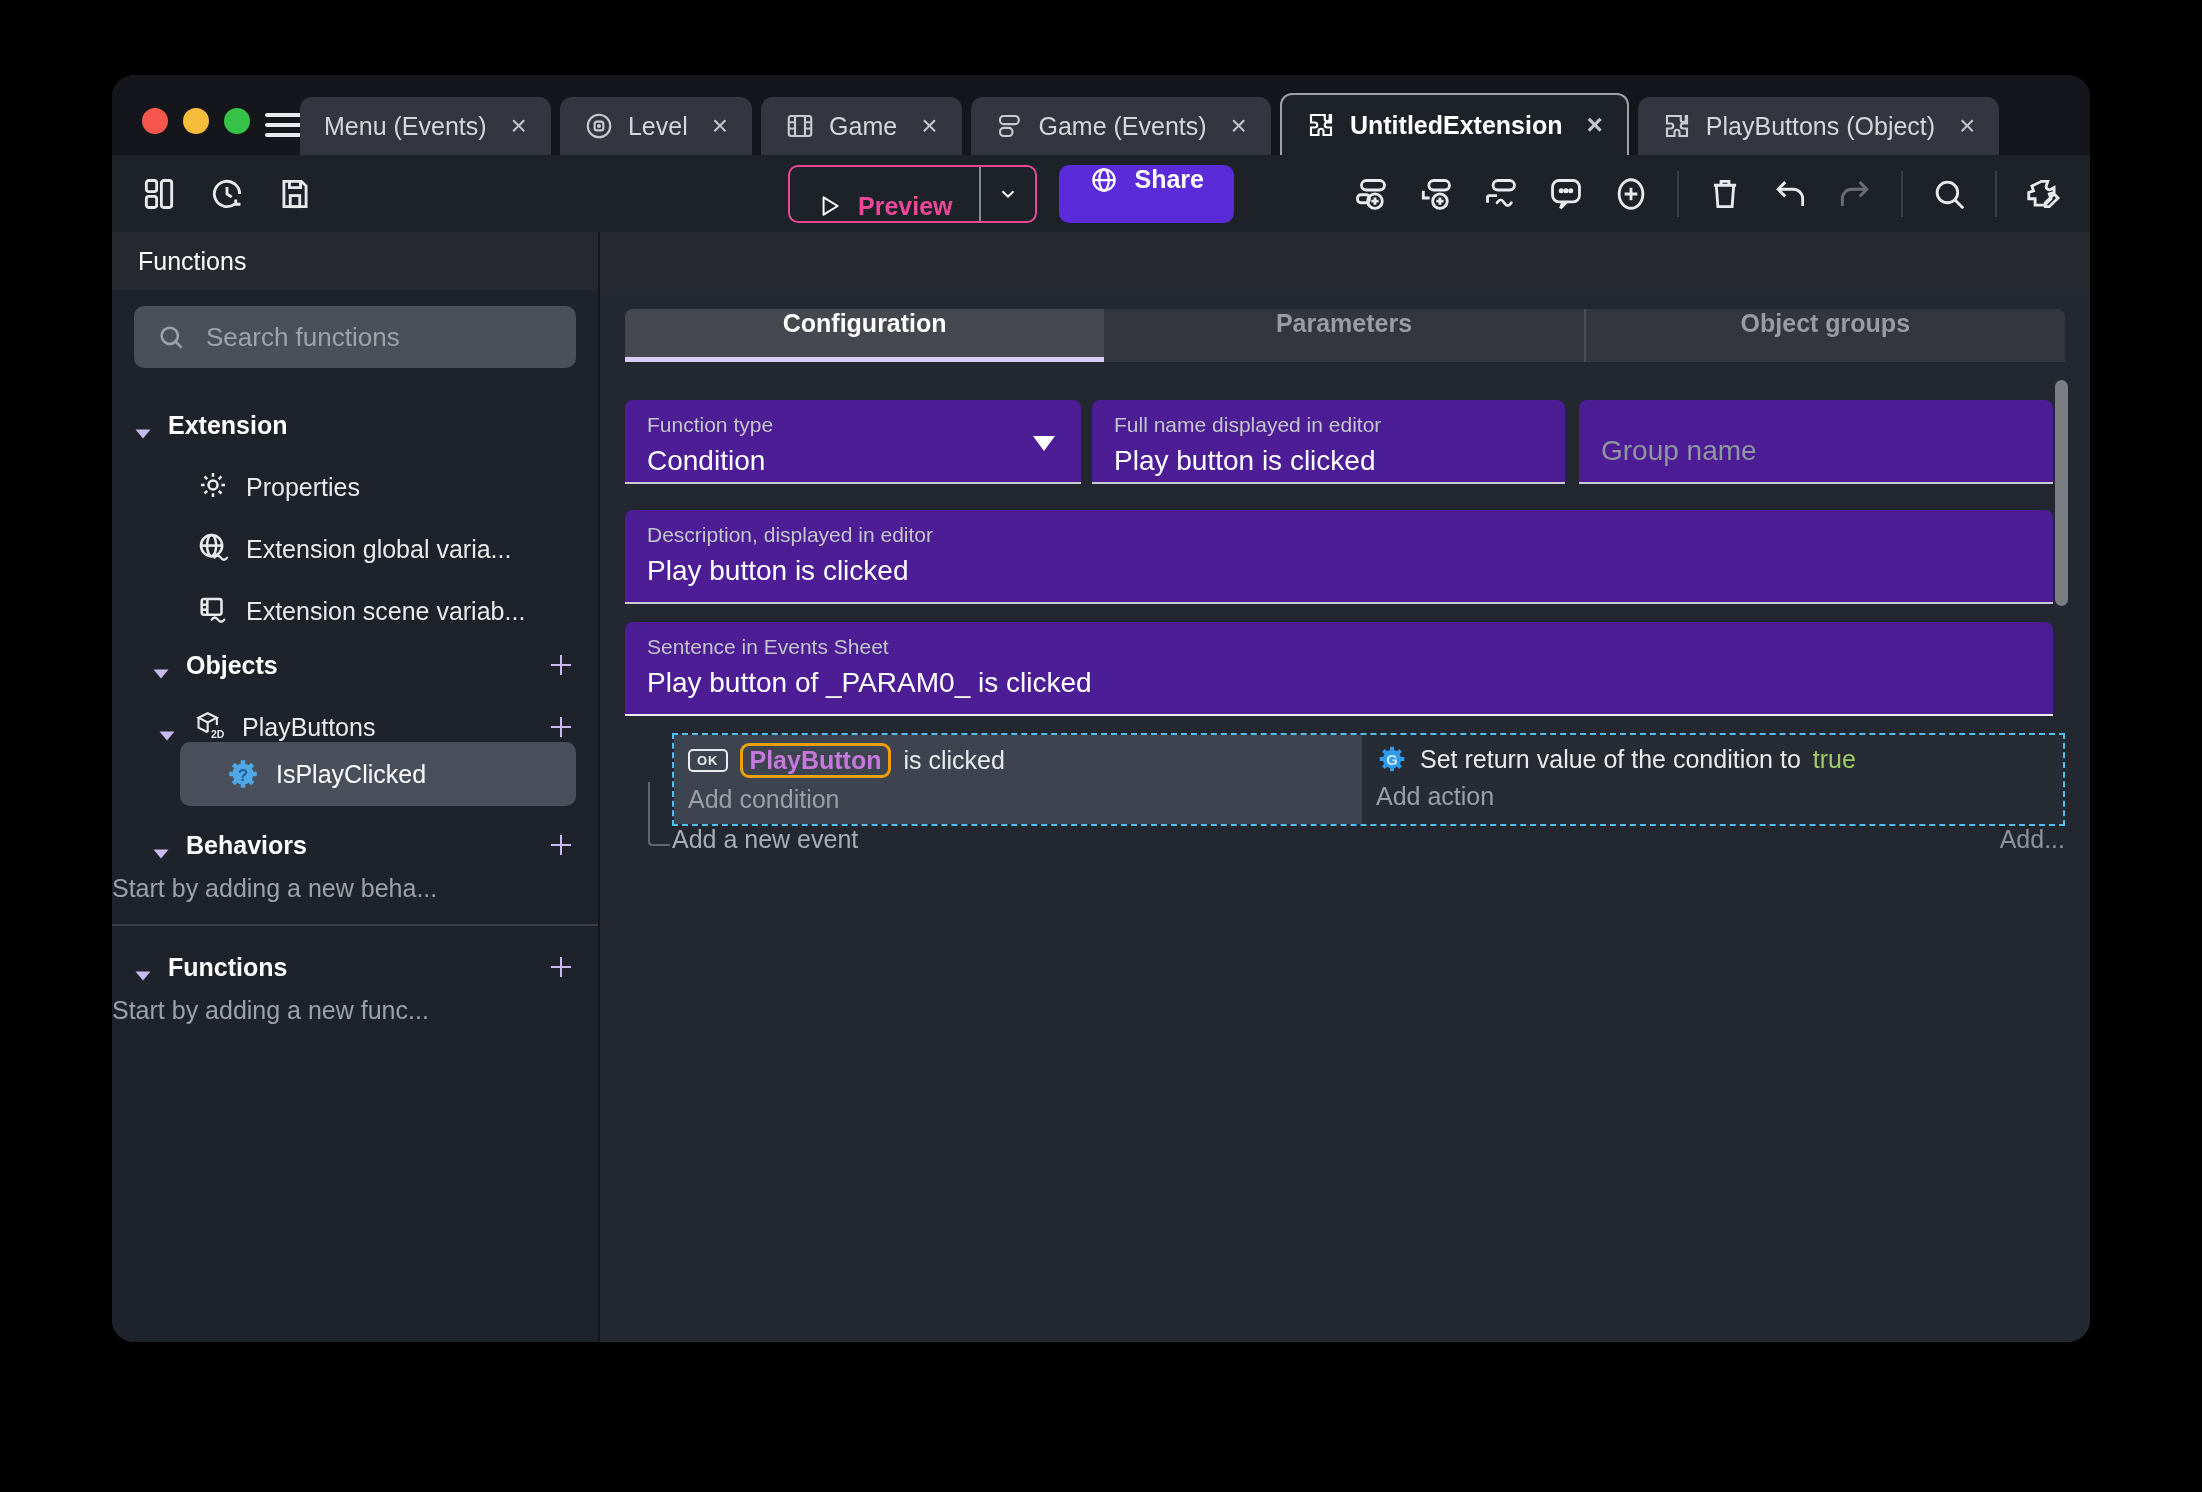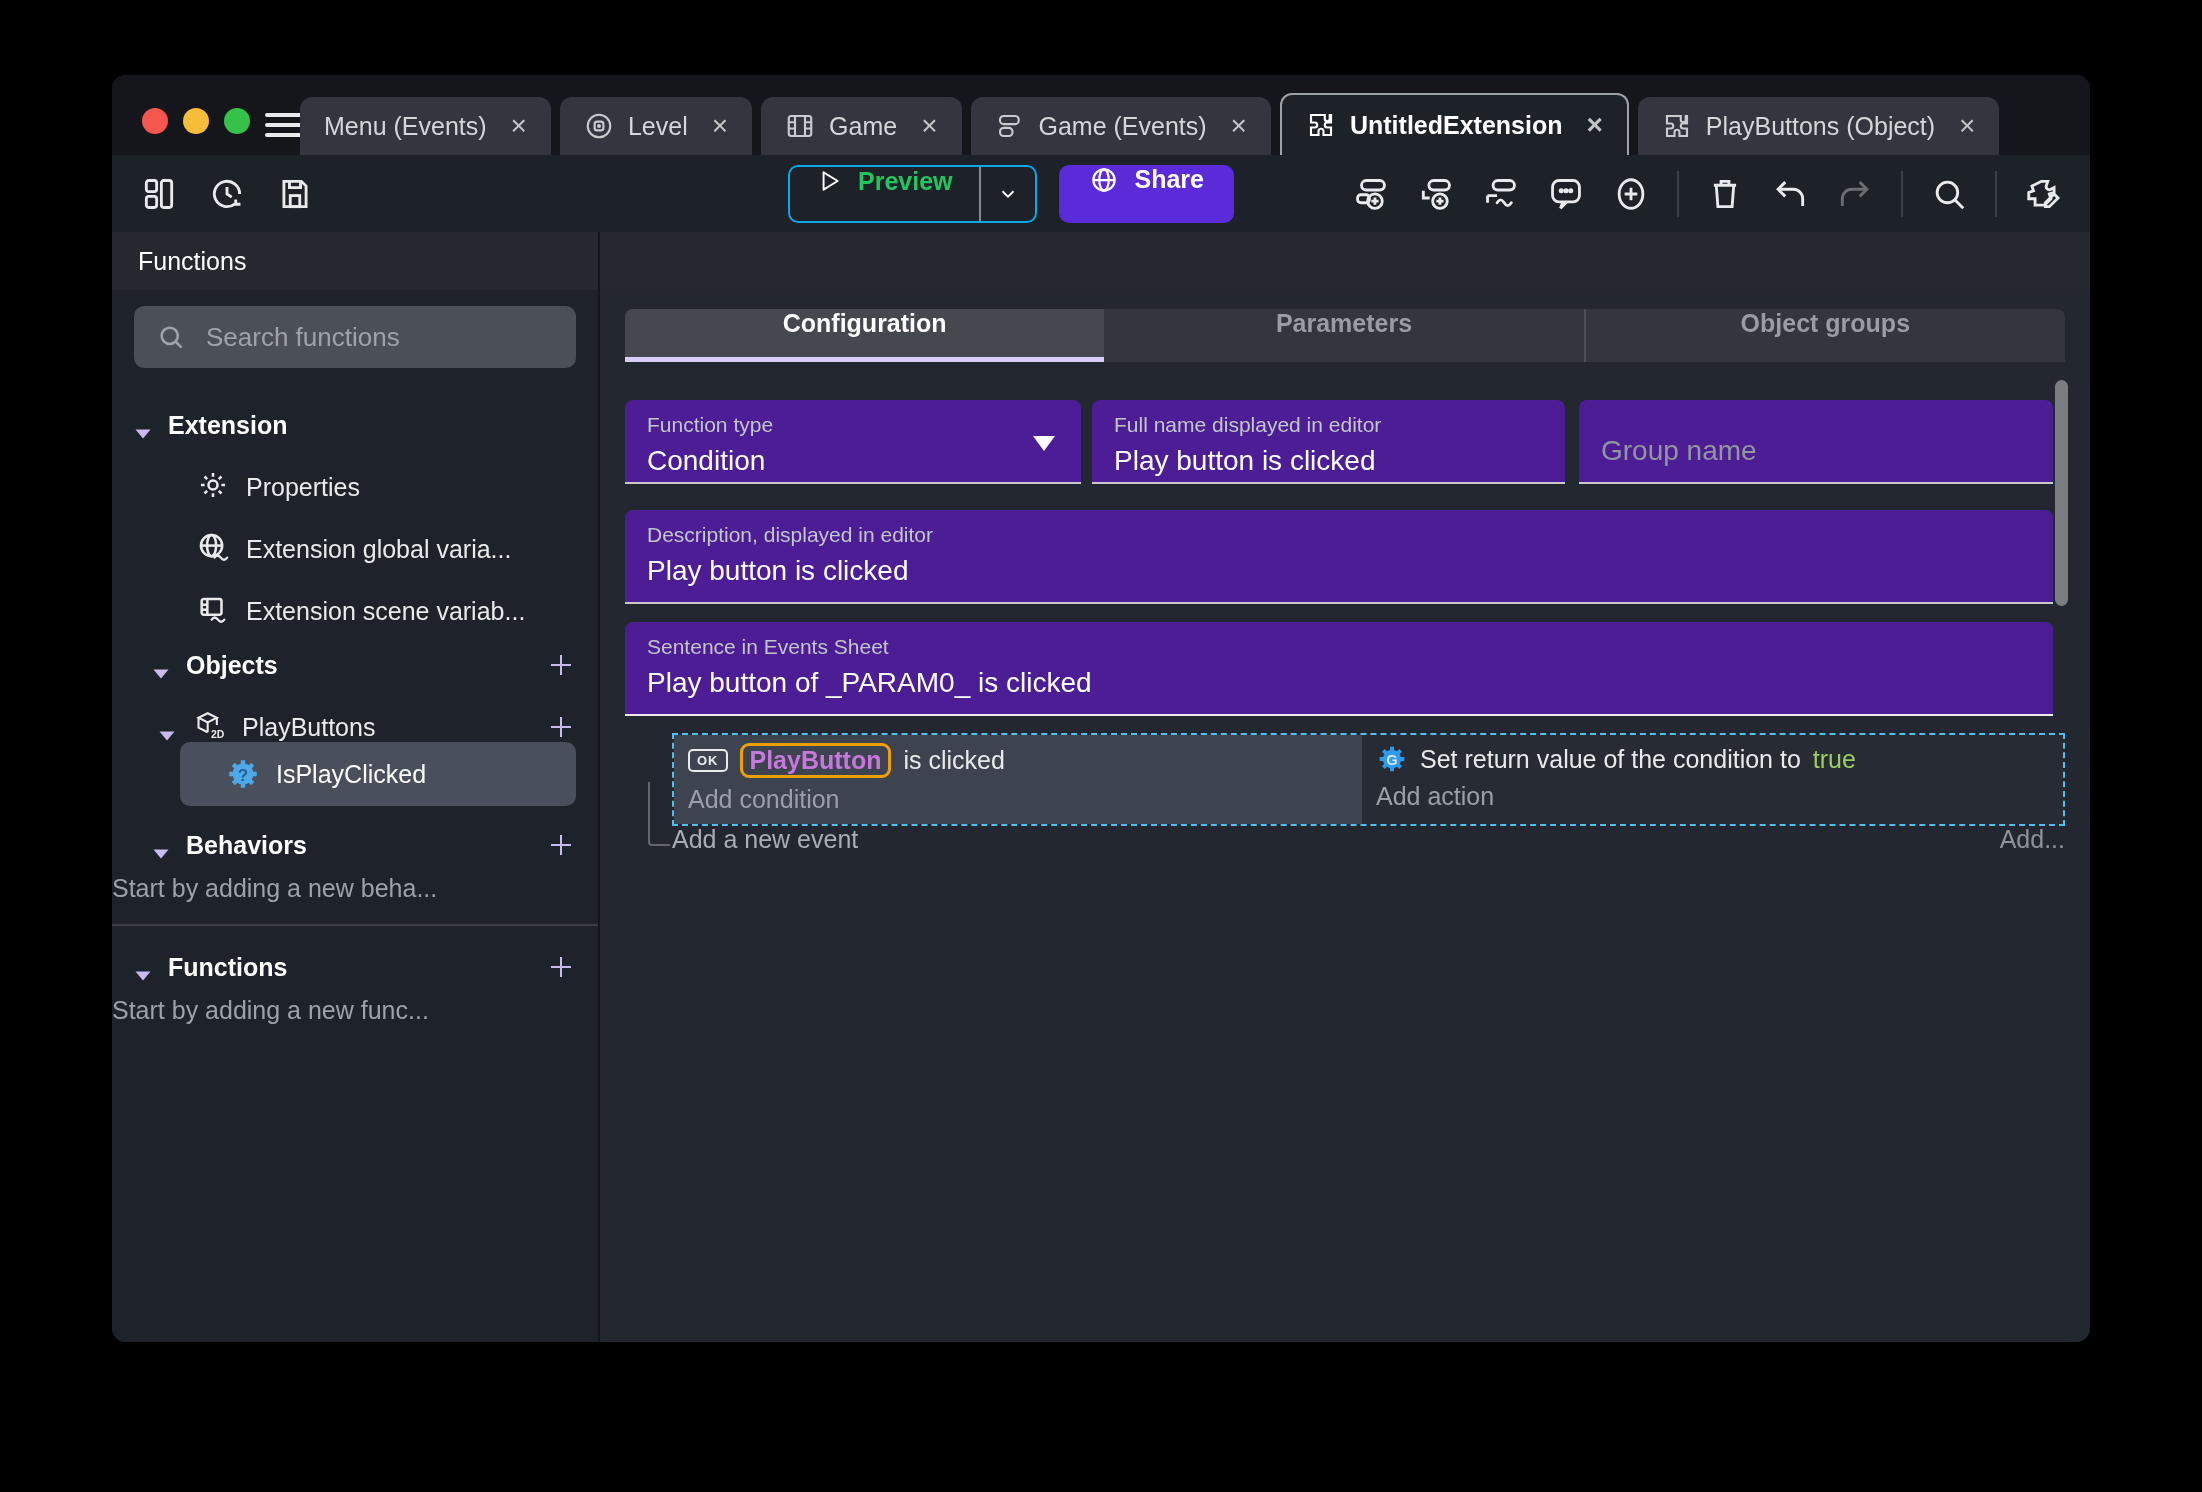--- a/index.html
+++ b/index.html
@@ -1,20 +1,20 @@
 <!DOCTYPE html>
 <html><head>
 <meta charset="utf-8">
 <style>
   html,body{margin:0;padding:0;background:#000;width:2202px;height:1492px;
     font-family:"Liberation Sans","DejaVu Sans",sans-serif;-webkit-font-smoothing:antialiased;}
   *{box-sizing:border-box;}
   svg{display:block;}
   .window{position:absolute;left:112px;top:75px;width:1978px;height:1267px;
-    background:#1D2128;border-radius:14px;overflow:hidden;}
+    background:#1D2128;border-radius:22px;overflow:hidden;}
 
   
   .titlebar{position:absolute;left:0;top:0;right:0;height:80px;background:#14161C;}
   .traffic{position:absolute;left:30px;top:33px;display:flex;gap:15px;align-items:center;}
   .dot{width:26px;height:26px;border-radius:50%;}
   .dot.red{background:#F5564E;} .dot.yellow{background:#F6BD3B;} .dot.green{background:#36C148;}
   .hamburger{position:absolute;left:153px;top:38px;width:38px;display:flex;flex-direction:column;gap:6px;cursor:pointer;}
   .hamburger i{display:block;height:4px;background:#E9EAEC;border-radius:2px;}
   .tabs{position:absolute;left:188px;bottom:0;display:flex;align-items:flex-end;gap:9px;}
   .tab{height:58px;display:flex;align-items:center;gap:14px;padding:0 24px;
@@ -22,22 +22,22 @@
   .tab .ticon{width:30px;height:30px;flex:0 0 auto;}
   .tab .close{font-size:28px;color:#C3C5C9;margin-left:10px;line-height:1;}
   .tab.active{background:#1D2128;border:2px solid #9EA1A7;border-bottom:none;color:#FFF;font-weight:bold;height:62px;}
 
   
   .toolbar{position:absolute;left:0;top:80px;right:0;height:77px;background:#1D2128;
     display:flex;align-items:center;padding:0 28px;}
   .tool-left{display:flex;gap:30px;align-items:center;}
   .icon-btn{width:38px;height:38px;color:#E9EAEC;cursor:pointer;}
   .icon-btn svg{width:38px;height:38px;}
-  .preview-btn{margin-left:auto;height:58px;border:2px solid #0ea5e9;border-radius:10px;
-    display:flex;align-items:flex-start;color:#22c55e;cursor:pointer;}
+  .preview-btn{margin-left:auto;height:58px;border:2px solid #ec4899;border-radius:10px;
+    display:flex;align-items:flex-end;color:#ec4899;cursor:pointer;}
   .preview-main{display:flex;align-items:center;gap:16px;padding:0 26px;font-size:25px;font-weight:bold;}
   .preview-caret{width:56px;height:100%;border-left:2px solid #85888E;display:flex;align-items:center;justify-content:center;}
   .share-btn{margin-left:22px;height:58px;background:#5B2BD9;border-radius:10px;display:flex;
     align-items:flex-start;gap:16px;padding:0 30px;color:#FFF;font-size:25px;font-weight:bold;cursor:pointer;}
   .tool-right{margin-left:118px;display:flex;align-items:center;gap:27px;}
   .vsep{width:2px;height:46px;background:#3A3E45;}
 
   
   .headers{position:absolute;left:0;top:157px;right:0;height:58px;display:flex;background:#25282F;}
   .phead{display:flex;align-items:center;font-size:25px;color:#FFF;}

